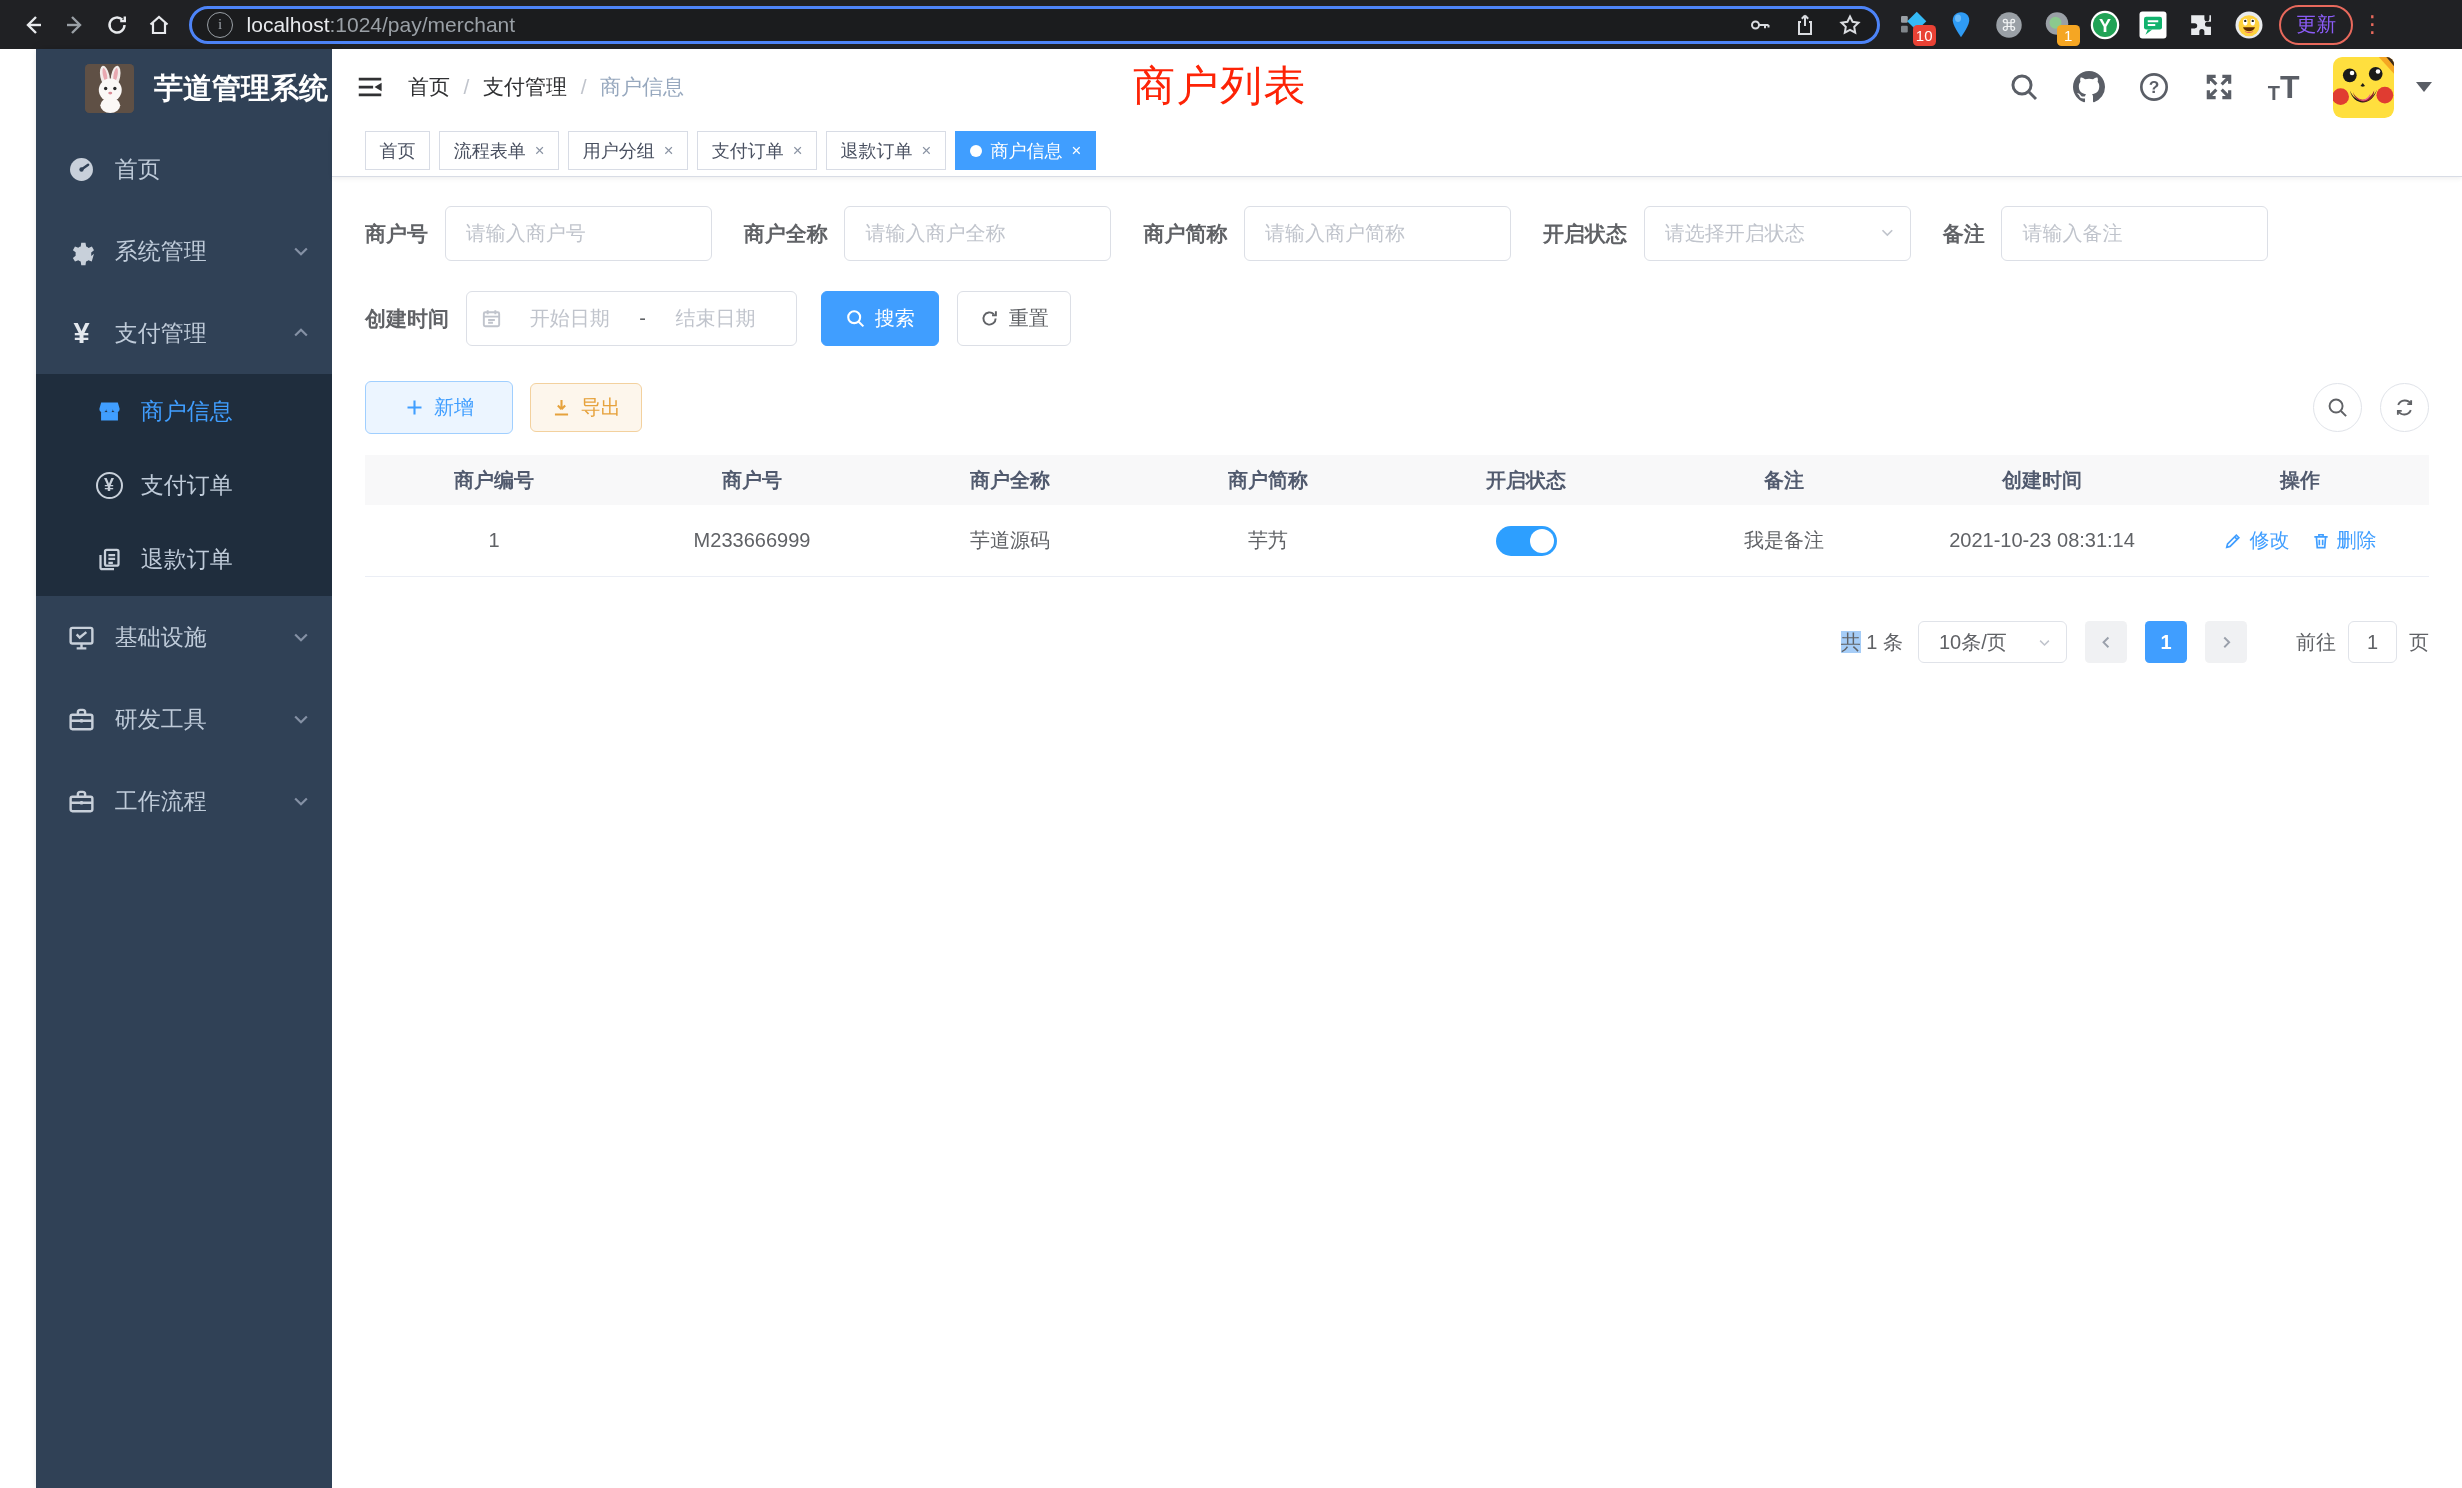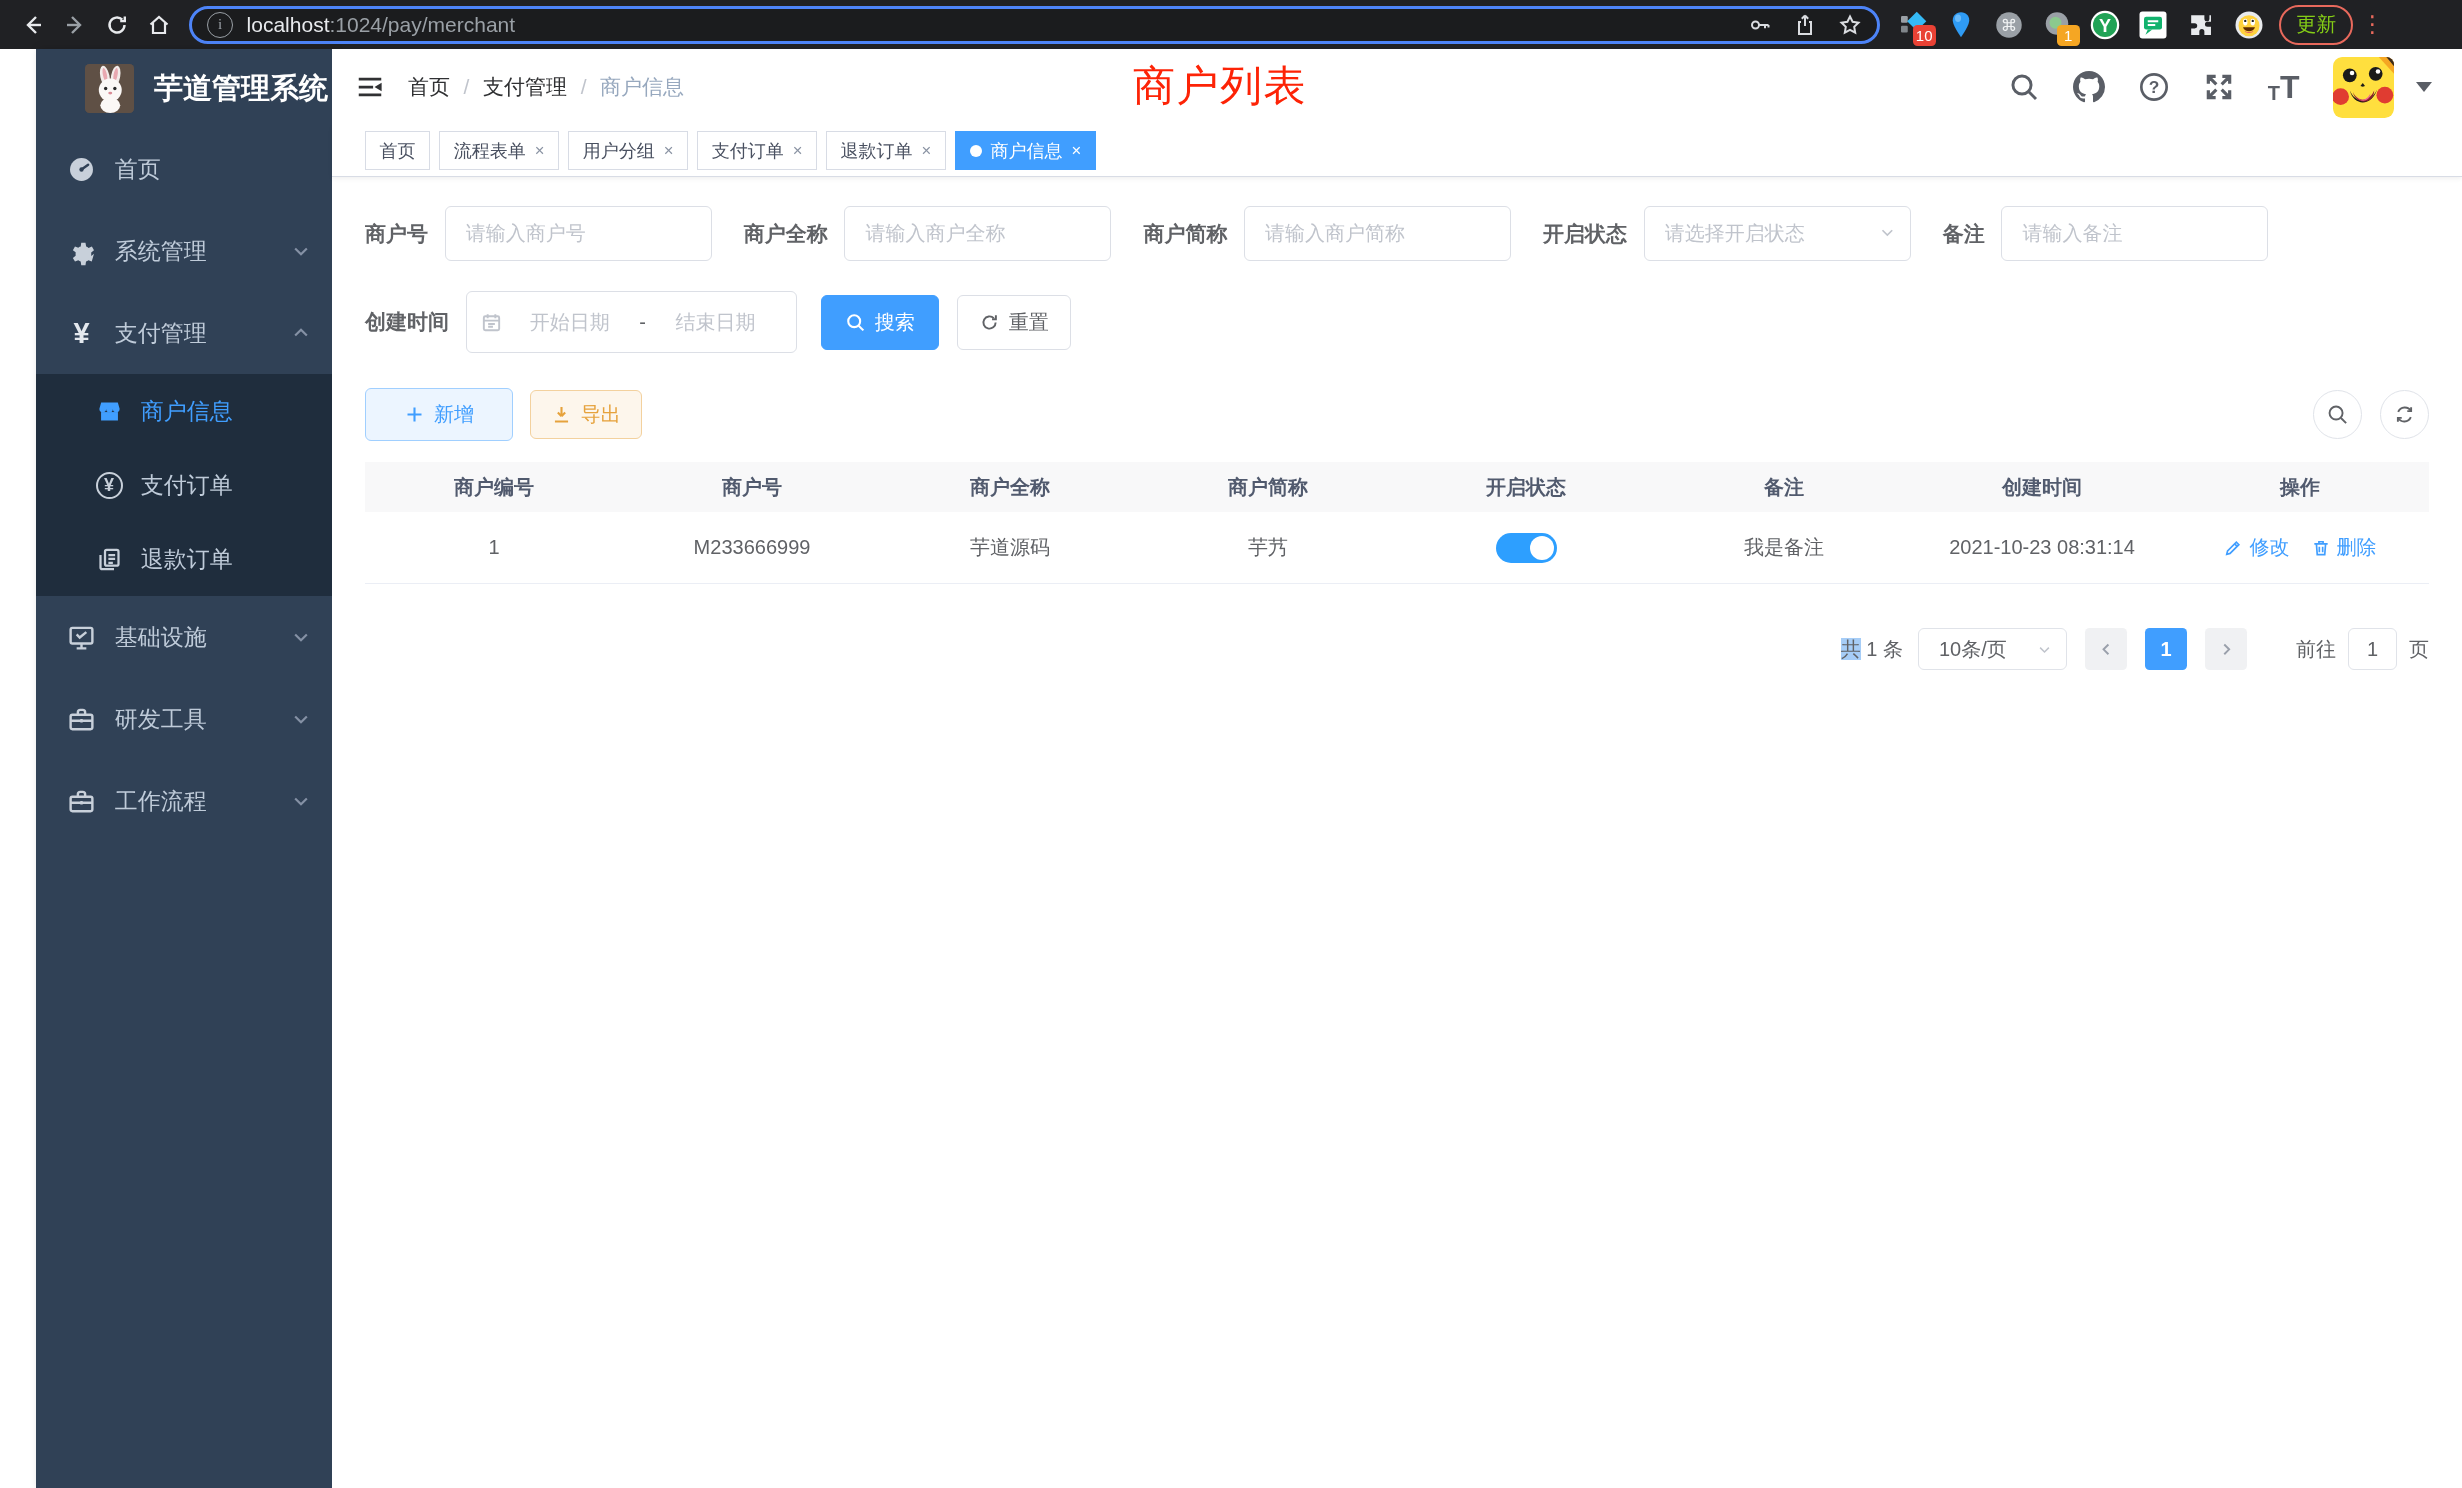--- a/index.html
+++ b/index.html
@@ -18,21 +18,21 @@
   .url-text { margin-left:13.6px; font-size:21px; flex:1; white-space:nowrap; overflow:hidden; }
   .url-host { color:#e8eaed; } .url-path { color:#9aa0a6; }
   .urlbar-icons { display:flex; align-items:center; gap:21px; color:#dadce0; }
   .urlbar-icons svg { width:24px; height:24px; }
   .ext-strip { display:flex; align-items:flex-end; gap:15px; margin-left:16.7px; }
   .ext { position:relative; width:33px; height:33px; display:flex; align-items:center; justify-content:center; }
   .ext svg { width:30px; height:30px; }
   .badge { position:absolute; right:-6px; bottom:-4.5px; min-width:23px; height:21px; border-radius:4.5px;
            font-size:15px; color:#fff; display:flex; align-items:center; justify-content:center; padding:0 3px; }
   .badge.red { background:#e94235; } .badge.orange { background:#f5a623; }
-  .update-pill { margin-left:13.6px; border:2.3px solid #e8695c; color:#84cc16; border-radius:757px;
+  .update-pill { margin-left:13.6px; border:2.3px solid #e8695c; color:#8b5cf6; border-radius:757px;
                  font-size:20px; padding:4.5px 15px; white-space:nowrap; }
   .kebab { color:#e8695c; font-size:23px; margin:0 4.5px 0 7.6px; letter-spacing:0; line-height:0.55; text-align:center; }
 
   
   .app { display:flex; height:1440px; }
   .sidebar { width:296px; background:#304156; color:#bfcbd9; flex:0 0 auto; box-shadow:3px 0 9px rgba(0,0,0,.18);margin-left:36px; }
   .logo-row { height:79px; display:flex; align-items:center; padding-left:49px; }
   .logo-img { width:49px; height:49px; border-radius:4.5px; overflow:hidden; flex:0 0 auto; }
   .logo-title { color:#fff; font-size:29px; font-weight:bold; margin-left:20px; white-space:nowrap; }
   .menu-item { height:82px; display:flex; align-items:center; padding:0 21px 0 29px; cursor:pointer; font-size:23px; }
@@ -81,21 +81,21 @@
   .content { padding:29px 33px 0 33px; flex:1; }
   .filter-row { display:flex; align-items:center; }
   .filter-row + .filter-row { margin-top:30px; }
   .fgroup { display:flex; align-items:center; margin-right:32px; }
   .flabel { font-size:21px; color:#606266; font-weight:bold; padding-right:16.7px; white-space:nowrap; }
   .finput { width:267px; height:55px; border:1.5px solid #dcdfe6; border-radius:6px; padding:0 20px;
             font-size:20px; color:#606266; outline:none; background:#fff; }
   .finput::placeholder { color:#c0c4cc; }
   .fselect { position:relative; }
   .fselect .sel-caret { position:absolute; right:15px; top:18px; width:16.7px; height:16.7px; color:#c0c4cc; }
-  .daterange { width:331px; height:62px; border:1.5px solid #dcdfe6; border-radius:6px; display:flex;
+  .daterange { width:331px; height:55px; border:1.5px solid #dcdfe6; border-radius:6px; display:flex;
                align-items:center; padding:0 13.6px; color:#c0c4cc; }
   .daterange svg { width:23px; height:23px; color:#c0c4cc; flex:0 0 auto; }
   .dr-part { flex:1; text-align:center; font-size:20px; color:#c0c4cc; }
   .dr-sep { color:#606266; font-size:20px; padding:0 3px; }
   .btn { display:inline-flex; align-items:center; justify-content:center; gap:9px; border-radius:6px;
          font-size:20px; cursor:pointer; white-space:nowrap; }
   .btn svg { width:21px; height:21px; }
   .btn-search { height:55px; padding:4px 23px; background:#409EFF; color:#fff; border:1.5px solid #409EFF; margin-left:12px; }
   .btn-reset  { height:55px; padding:0 21px; background:#fff; color:#606266; border:1.5px solid #dcdfe6; margin-left:18px; }
   .actions-row { margin-top:35px; display:flex; align-items:center; }

